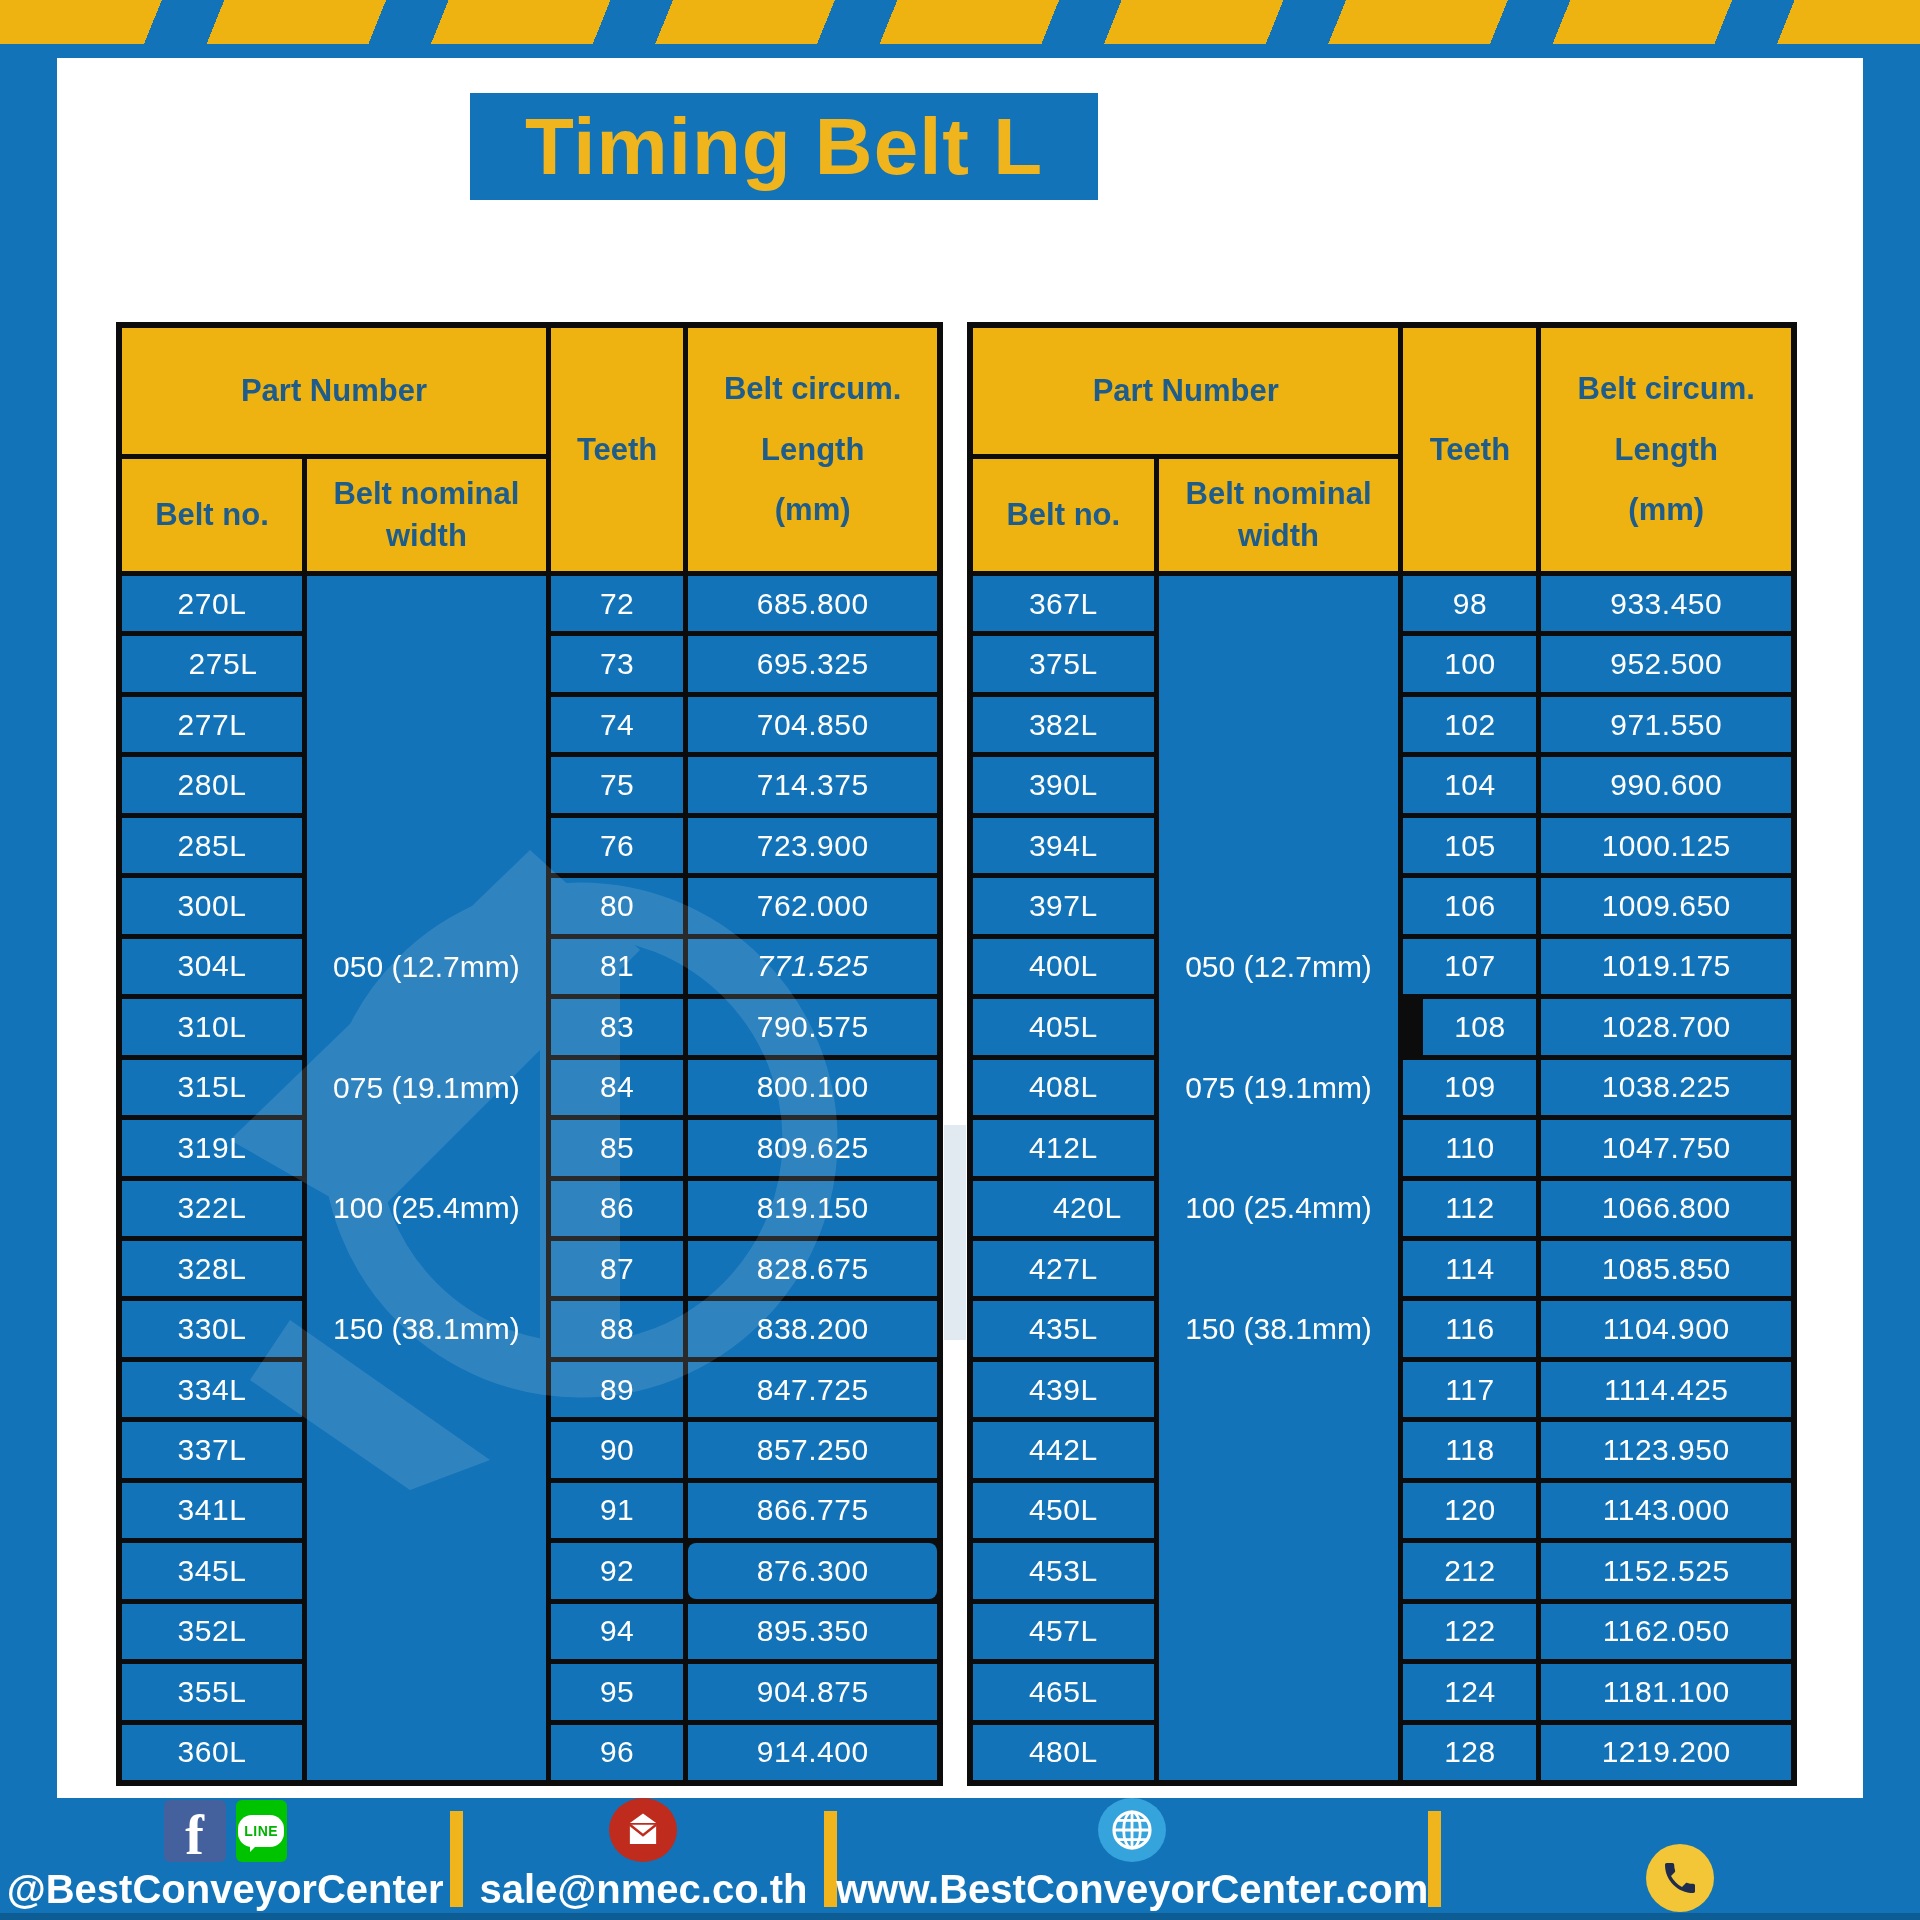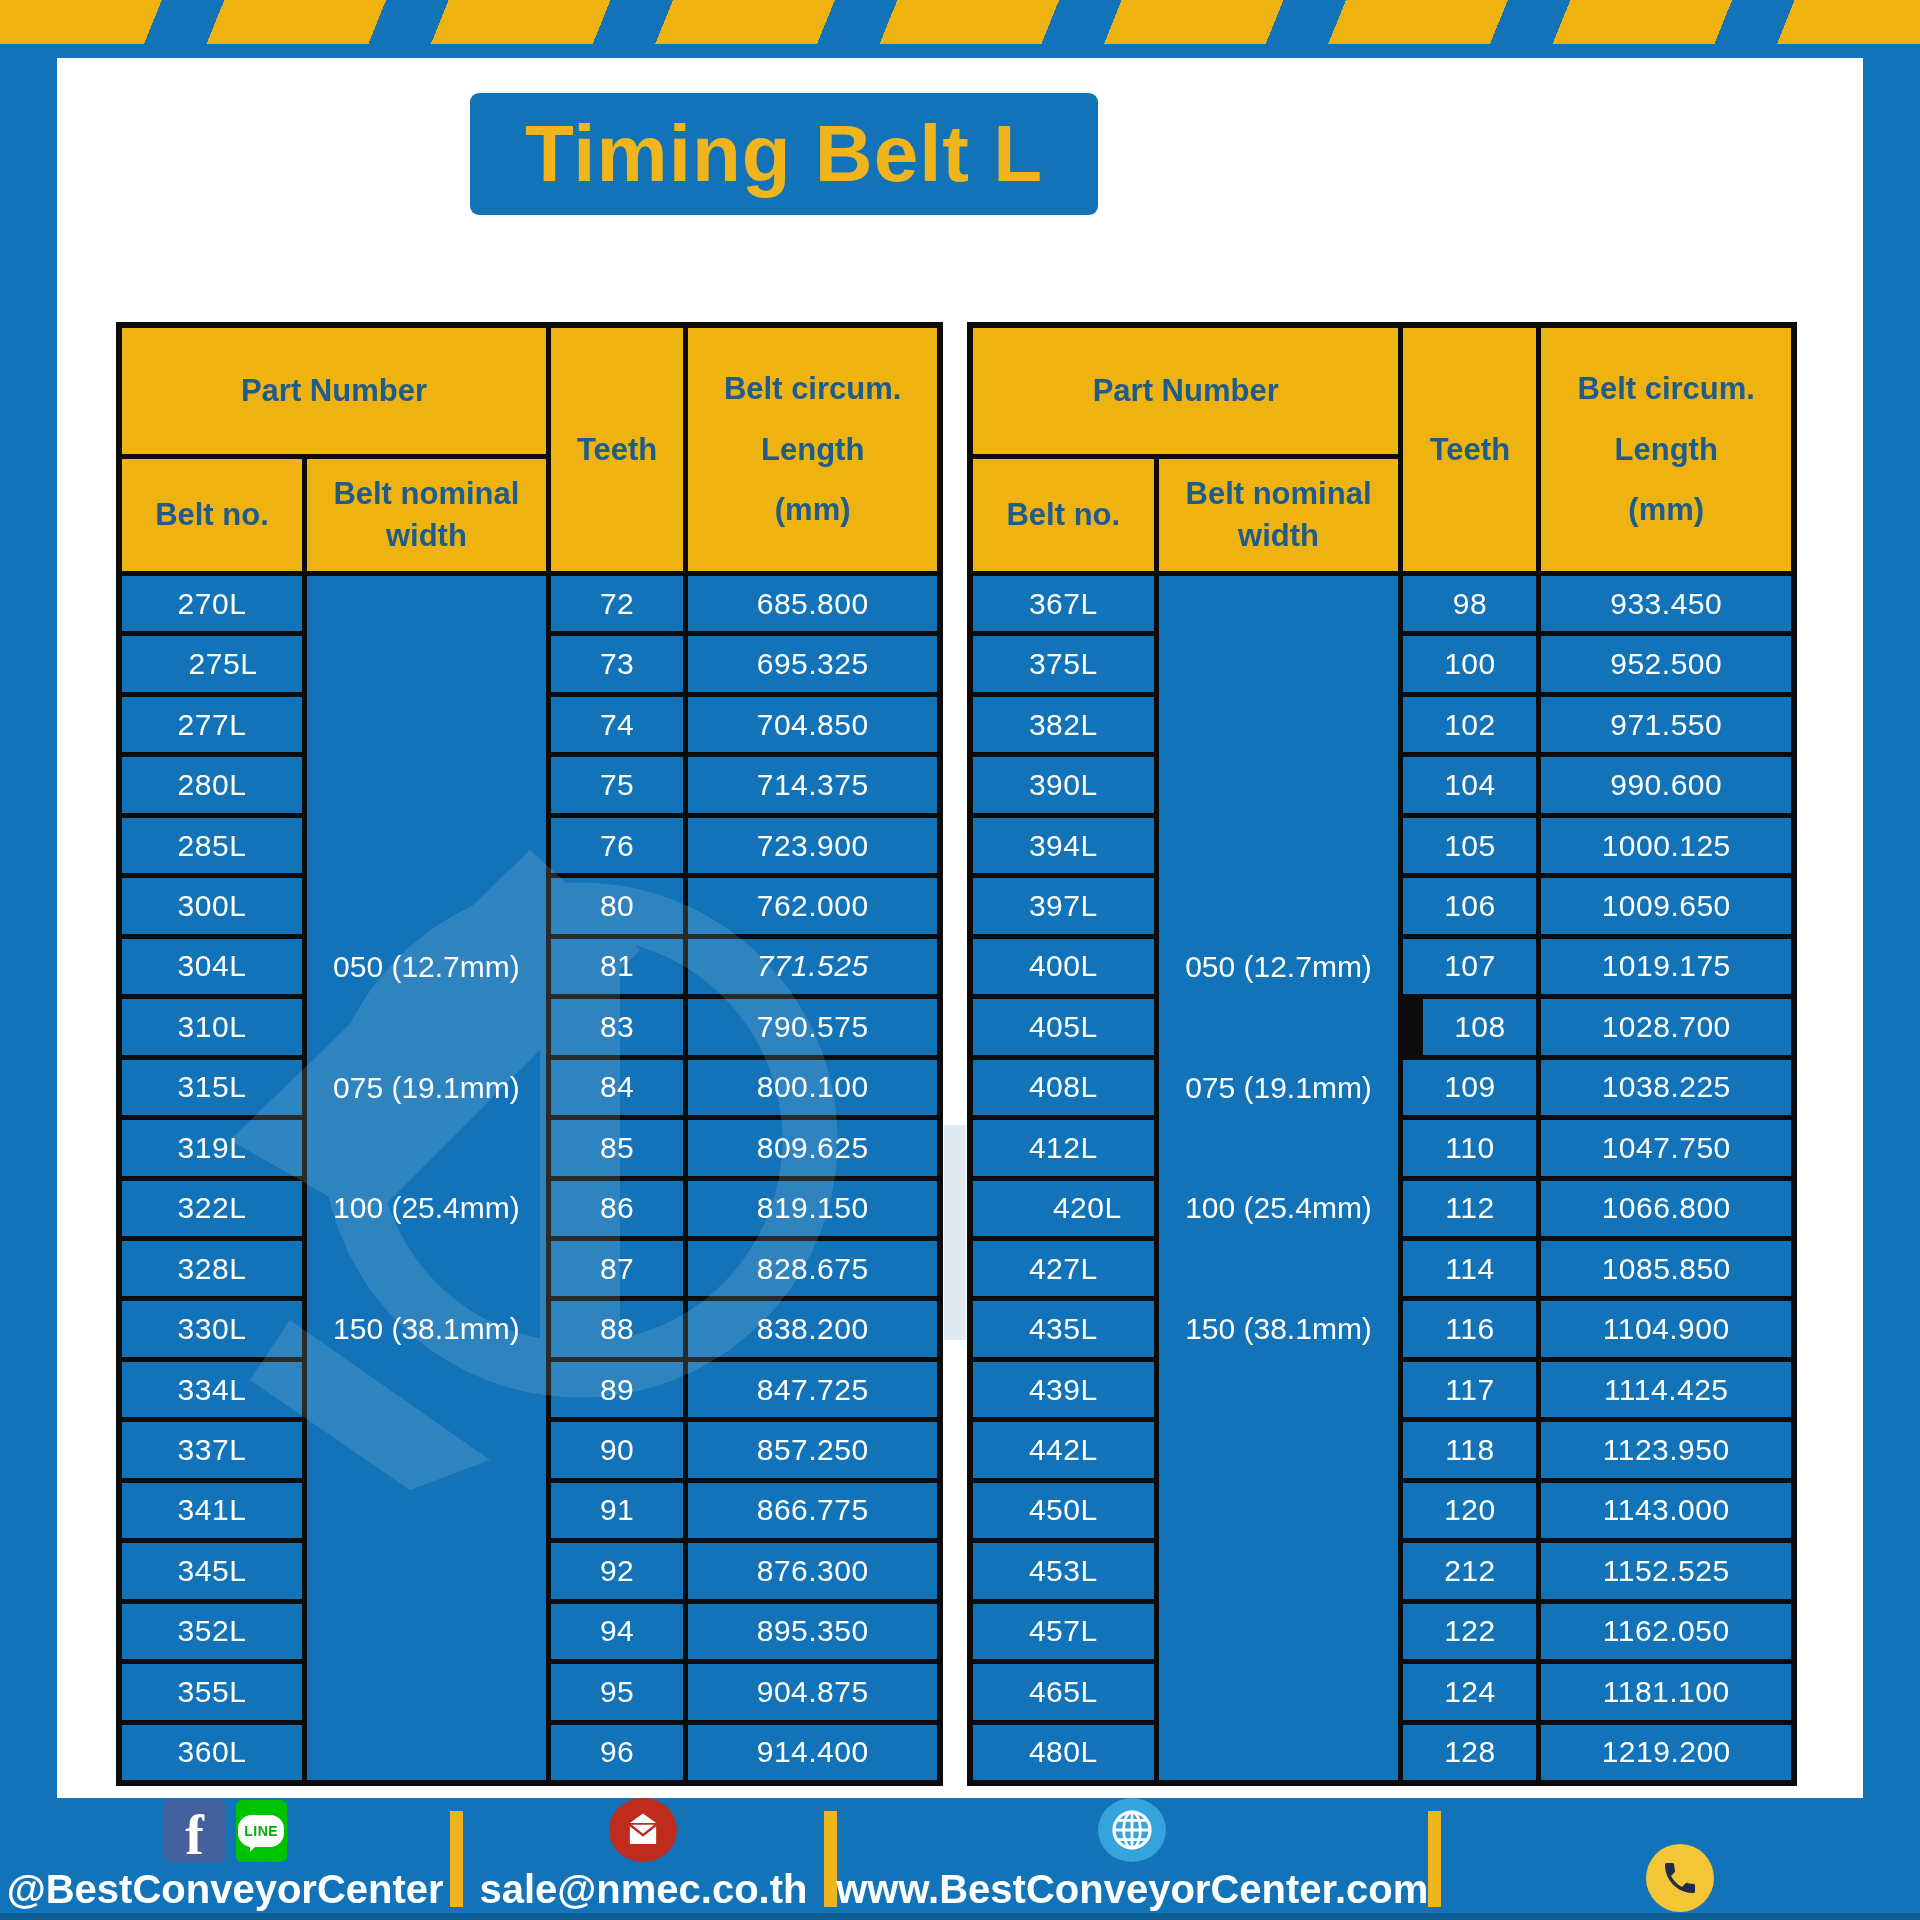--- a/index.html
+++ b/index.html
@@ -8,22 +8,22 @@
 
   
   .panel{position:absolute; left:57px; right:57px; top:58px; bottom:122px; background:#ffffff;}
 
   
   .top-band{position:absolute; left:0; top:0; width:1920px; height:58px; background:#1273b8;}
   .top-band .stripes{position:absolute; left:0; top:0; right:0; height:44px;
     background:repeating-linear-gradient(112deg,#eeb211 0 150px,#1273b8 150px 208px);}
 
   
-  .title-box{position:absolute; left:470px; top:93px; width:628px; height:122px; background:#1273b8;
-    display:flex; align-items:center; justify-content:center;border-radius:9px;}
+  .title-box{position:absolute; left:470px; top:93px; width:628px; height:107px; background:#1273b8;
+    display:flex; align-items:center; justify-content:center;}
   .title-box h1{margin:0; font-size:80px; font-weight:bold; color:#f0b41c; letter-spacing:1px;}
 
   
   .table-grid{position:absolute; top:322px; height:1464px; box-sizing:border-box;
     display:grid; grid-template-columns:186fr 247fr 137fr 257fr;
     grid-template-rows:126px 112px repeat(20,1fr);
     gap:5px; background:#0c0c0c; border:6px solid #0c0c0c;}
   .t-left{left:116px; width:827px;}
   .t-right{left:967px; width:830px;}
 
@@ -144,21 +144,21 @@
       <div class="cell body-cell" style="grid-area: 16 / 3;">89</div>
       <div class="cell body-cell" style="grid-area: 16 / 4;">847.725</div>
       <div class="cell body-cell" style="grid-area: 17 / 1;">337L</div>
       <div class="cell body-cell" style="grid-area: 17 / 3;">90</div>
       <div class="cell body-cell" style="grid-area: 17 / 4;">857.250</div>
       <div class="cell body-cell" style="grid-area: 18 / 1;">341L</div>
       <div class="cell body-cell" style="grid-area: 18 / 3;">91</div>
       <div class="cell body-cell" style="grid-area: 18 / 4;">866.775</div>
       <div class="cell body-cell" style="grid-area: 19 / 1;">345L</div>
       <div class="cell body-cell" style="grid-area: 19 / 3;">92</div>
-      <div class="cell body-cell" style="grid-area: 19 / 4;">876.300</div>
+      <div class="cell body-cell" style="grid-area: 19 / 4; border-radius: 8px;">876.300</div>
       <div class="cell body-cell" style="grid-area: 20 / 1;">352L</div>
       <div class="cell body-cell" style="grid-area: 20 / 3;">94</div>
       <div class="cell body-cell" style="grid-area: 20 / 4;">895.350</div>
       <div class="cell body-cell" style="grid-area: 21 / 1;">355L</div>
       <div class="cell body-cell" style="grid-area: 21 / 3;">95</div>
       <div class="cell body-cell" style="grid-area: 21 / 4;">904.875</div>
       <div class="cell body-cell" style="grid-area: 22 / 1;">360L</div>
       <div class="cell body-cell" style="grid-area: 22 / 3;">96</div>
       <div class="cell body-cell" style="grid-area: 22 / 4;">914.400</div>
     </div>

